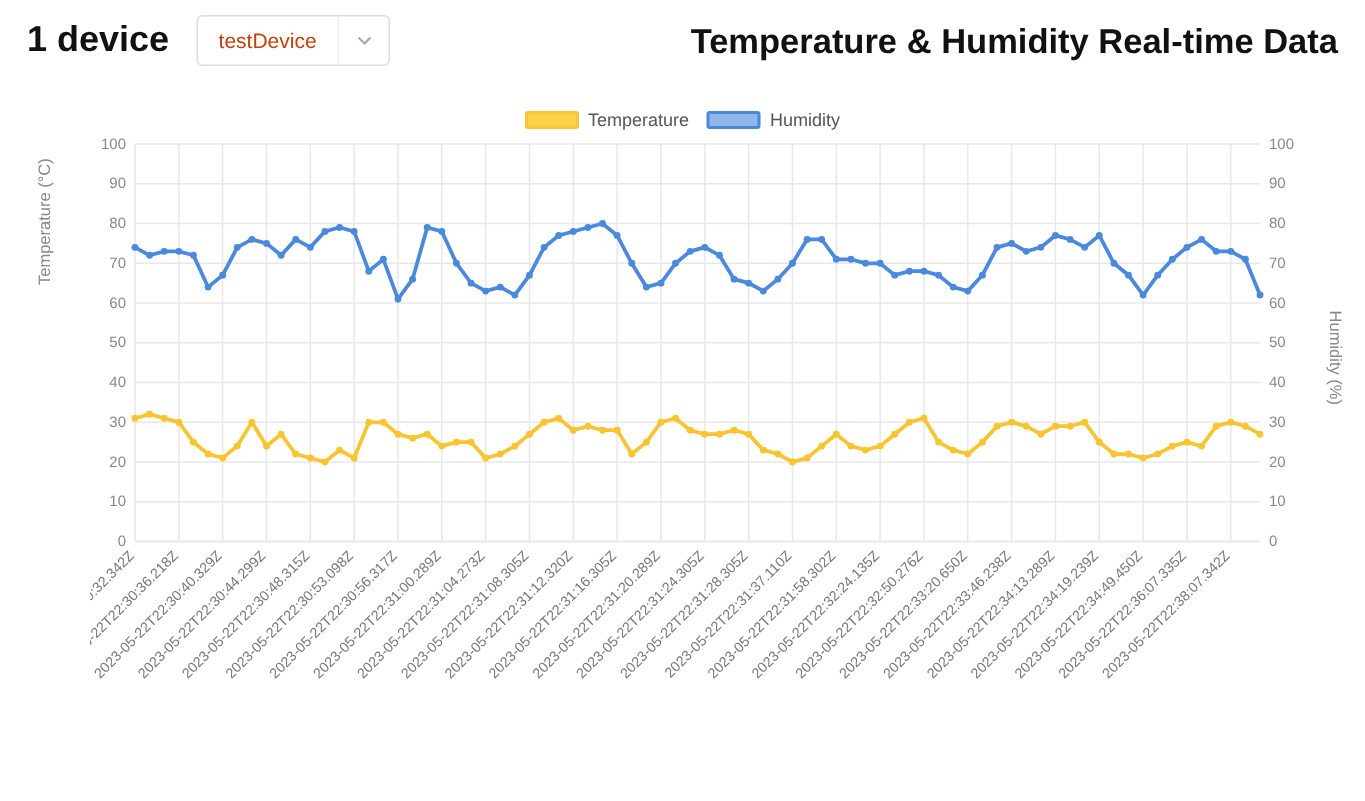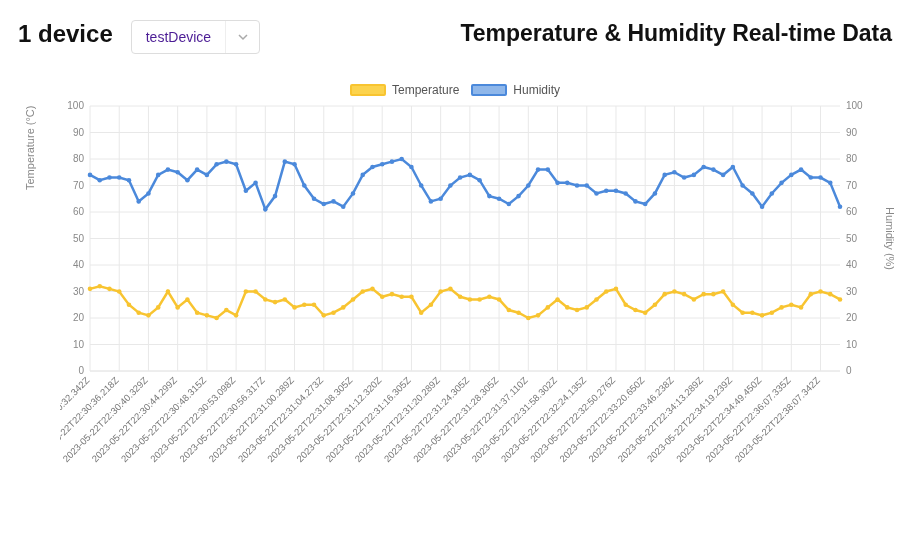--- a/index.html
+++ b/index.html
@@ -1,20 +1,20 @@
 <!DOCTYPE html>
 <html><head>
 <meta charset="utf-8">
 <style>
 * { box-sizing: border-box; margin: 0; padding: 0; }
 body { font-family: Arial, Helvetica, sans-serif; background: #fff; width: 910px; height: 534px; overflow: hidden; position: relative; }
-.header { display: flex; padding: 20px 18px 0 18px; }
+.header { display: flex; align-items: center; padding: 10px 18px 0 18px; }
 .device-count { font-size: 24px; font-weight: 700; color: #111; margin-right: 18px; }
 .device-select { display: flex; align-items: center; border: 1px solid #ddd; border-radius: 4px; background: #fff; height: 34px; }
-.device-select-label { padding: 0 14px; font-size: 14px; color: #4c1d95; }
+.device-select-label { padding: 0 14px; font-size: 14px; color: #c2410c; }
 .device-select-chevron { width: 34px; height: 32px; display: flex; align-items: center; justify-content: center; border-left: 1px solid #eee; color: #aaa; cursor: pointer; }
 .chart-title { font-size: 23px; font-weight: 700; color: #111; margin-left: auto; }
 .legend { display: flex; justify-content: center; gap: 12px; margin: 29px 0 4px; font-size: 12px; color: #555; }
 .legend-item { display: flex; align-items: center; gap: 6px; cursor: pointer; }
 .legend-swatch { width: 36px; height: 12px; border-radius: 2px; border: 2px solid; position: relative; }
 .legend-swatch-temp { background: #fcd34d; border-color: #f8c430; }
 .legend-swatch-hum { background: #8fb7ea; border-color: #4b89db; }
 .chart-wrap { position: relative; margin: 0 40px 0 60px; }
 .y-label-left { position: absolute; left: 24px; top: 190px; transform: rotate(-90deg); transform-origin: left top; font-size: 11px; color: #888; white-space: nowrap; }
 .y-label-right { position: absolute; right: 14px; top: 270px; transform: rotate(90deg); transform-origin: right top; font-size: 11px; color: #888; white-space: nowrap; }

